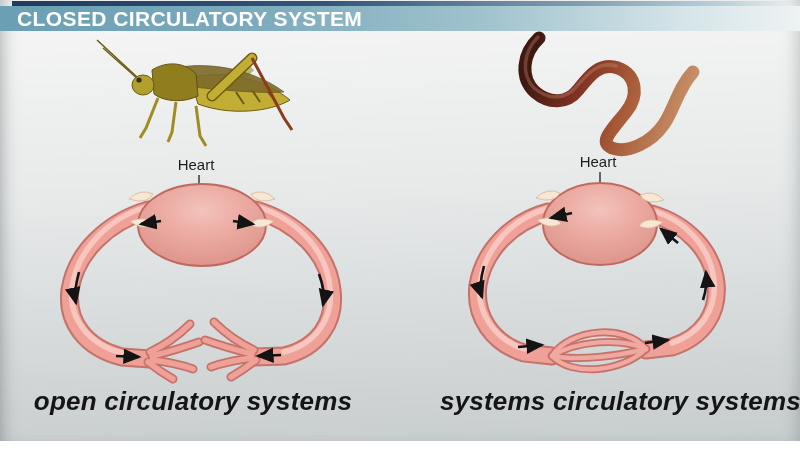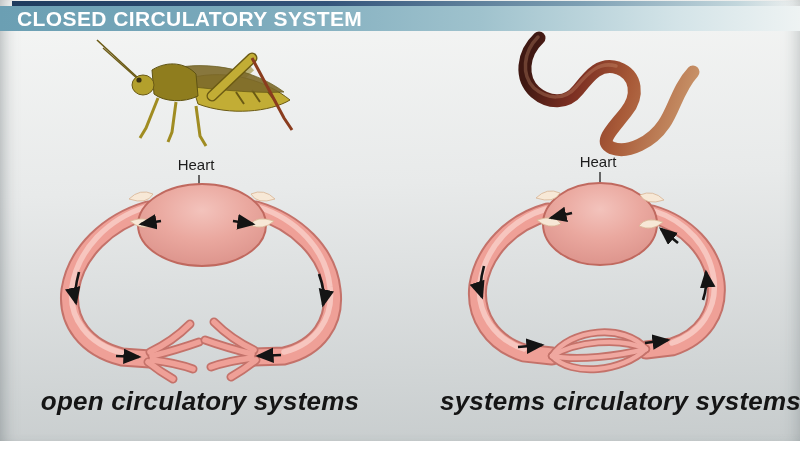--- a/index.html
+++ b/index.html
@@ -23,21 +23,21 @@
     padding-left:17px; line-height:1; white-space:nowrap;
   }
   .panel-svg { position:absolute; }
   #svg-open  { left:30px;  top:28px; }
   #svg-closed{ left:440px; top:28px; }
   .caption {
     position:absolute; top:386px; width:340px; text-align:center;
     font-size:26px; font-weight:bold; font-style:italic; color:#151515;
     letter-spacing:.2px; white-space:nowrap;
   }
-  #caption-open   { left:30px; }
+  #caption-open   { left:23px; }
   #caption-closed { left:440px; }
   .accent-bar {
     position:absolute; left:18px; top:441px; width:57px; height:8px;
     background:rgba(45,75,115,.55); border-radius:1px;
   }
   svg text.heart-label { font-family:"Liberation Sans",sans-serif; font-size:15px; fill:#1c1c1c; }
   .tube-o { fill:none; stroke:#c4726a; stroke-width:19;  stroke-linecap:round; }
   .tube-m { fill:none; stroke:#efa097; stroke-width:15;  stroke-linecap:round; }
   .tube-h { fill:none; stroke:#f8cdc6; stroke-width:5.5; stroke-linecap:round; opacity:.85; }
   .br-o  { fill:none; stroke:#c4726a; stroke-width:9;   stroke-linecap:round; }

